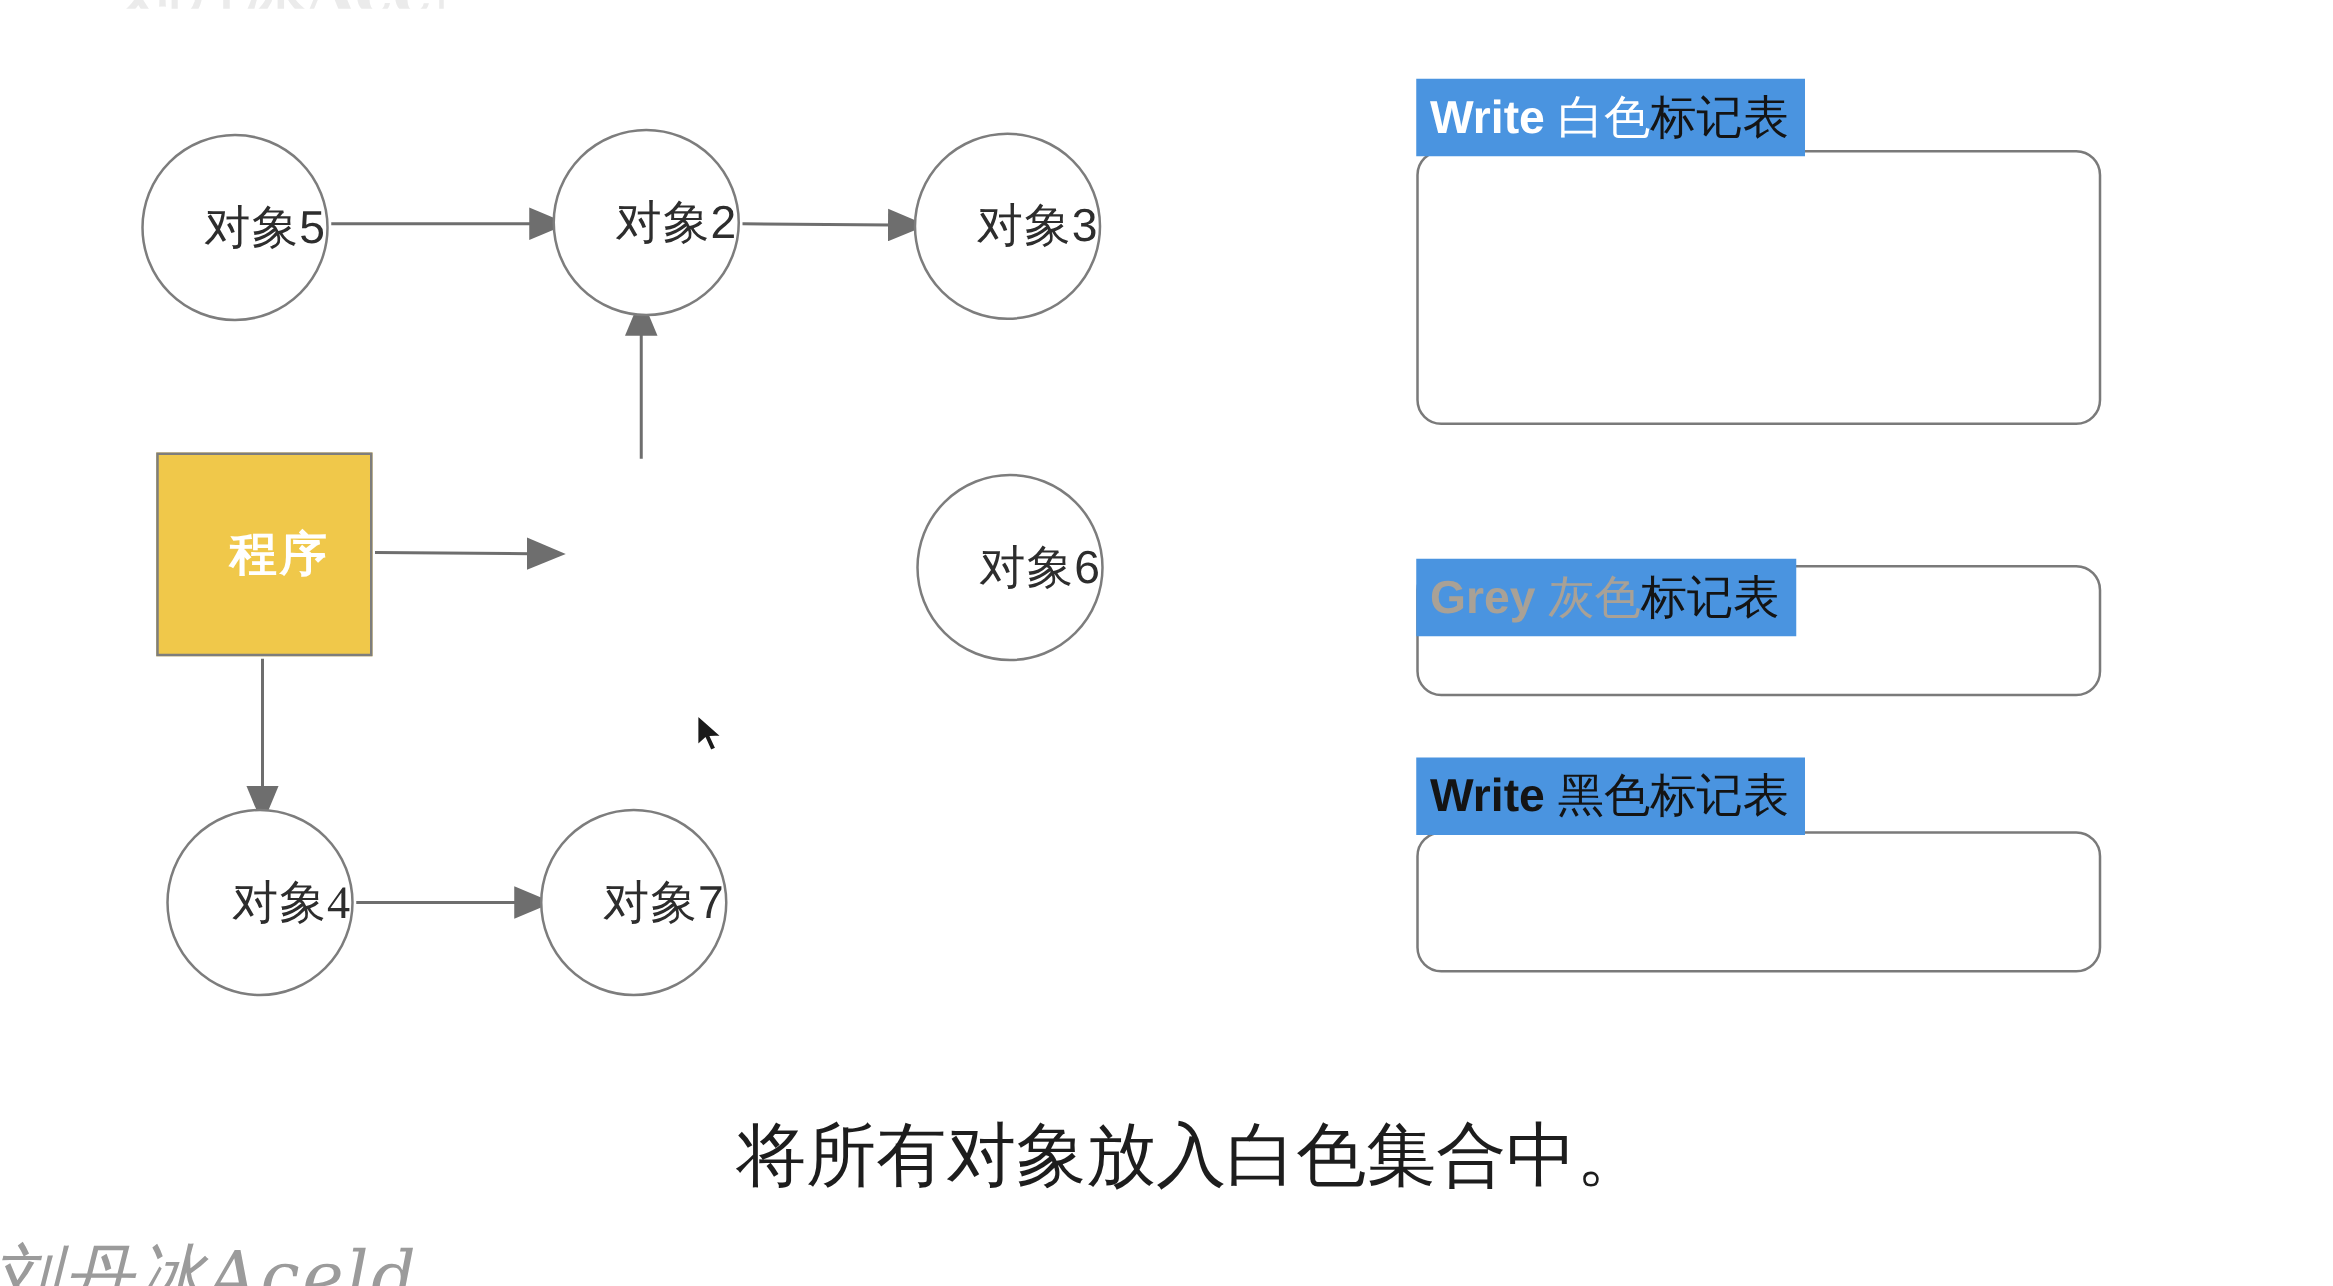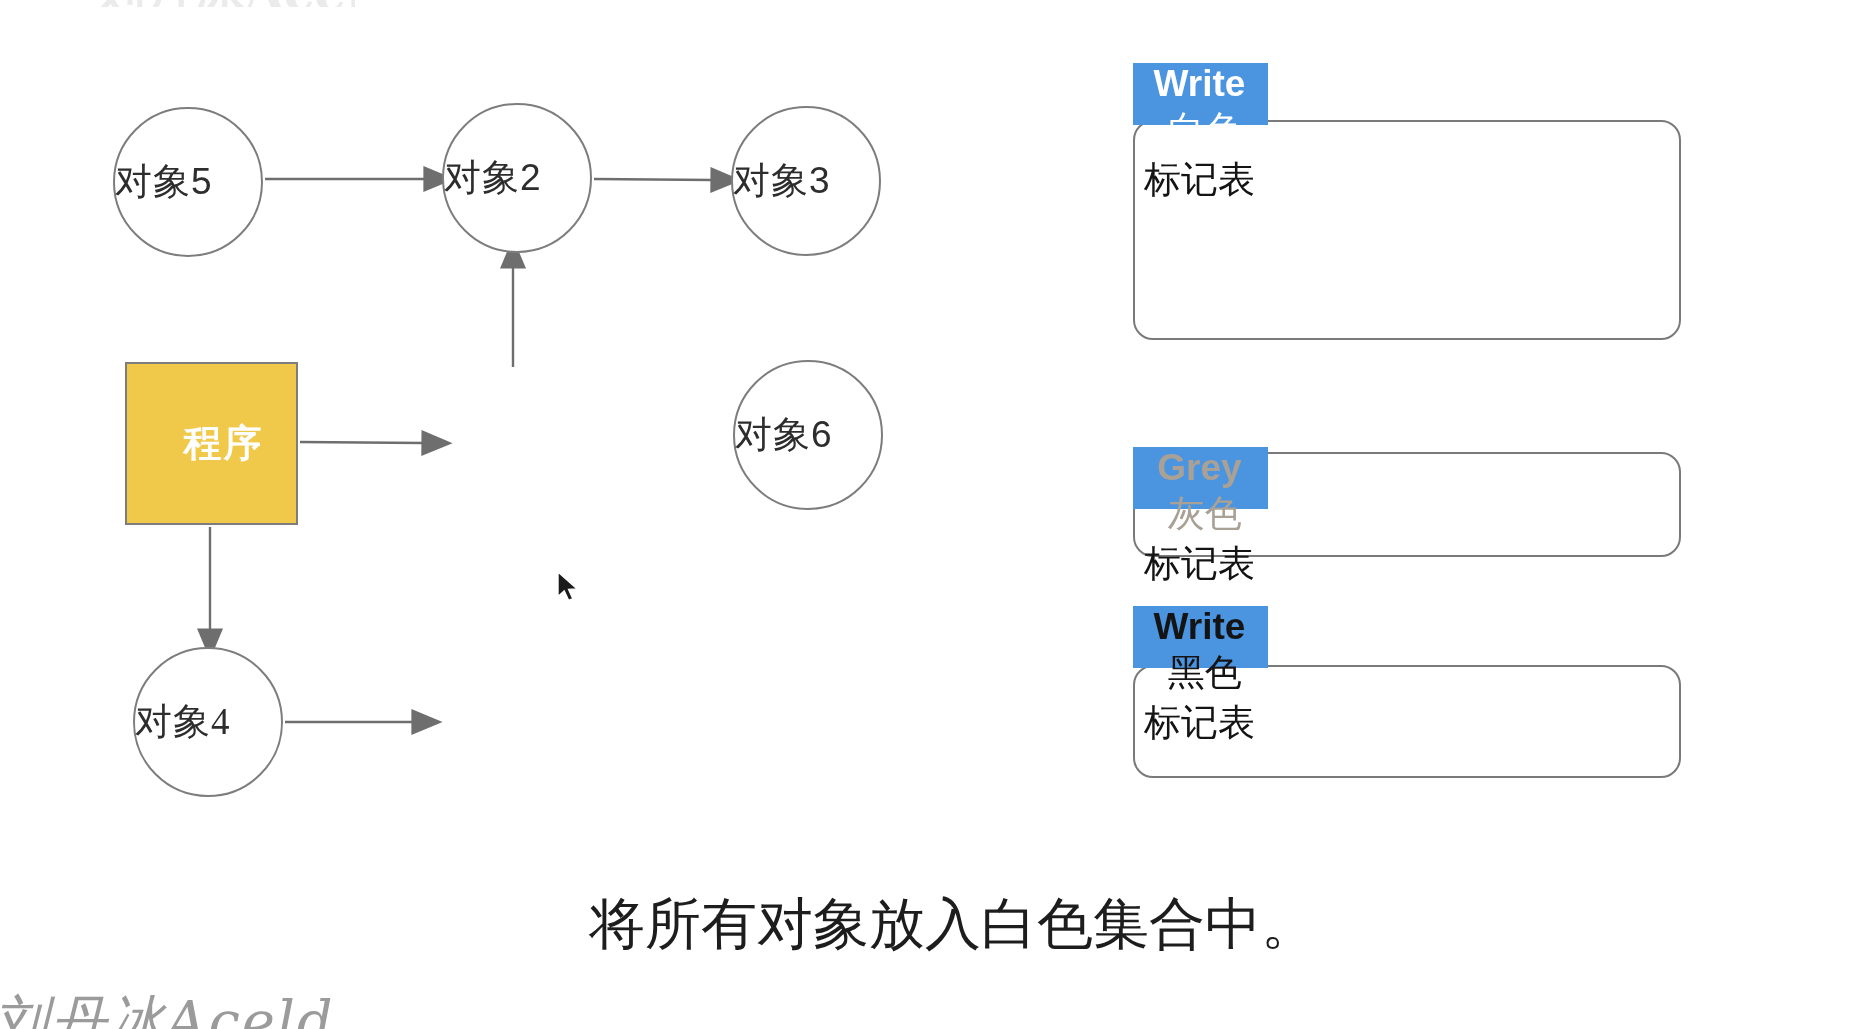--- a/index.html
+++ b/index.html
@@ -14,37 +14,37 @@
   html,body{margin:0;padding:0;background:#ffffff;}
   body{font-family:"Liberation Sans", sans-serif;}
   .canvas{
     position:relative;width:1866px;height:1029px;background:#fff;
     overflow:hidden;
   }
   
   .node{
     position:absolute;width:150px;height:150px;border-radius:50%;
     border:2.5px solid var(--shape-border-grey);
-    background:#fff;display:flex;align-items:center;justify-content:flex-start;
+    background:#fff;display:flex;align-items:center;justify-content:flex-end;
     box-sizing:border-box;z-index:2;
   }
   .node span{font-size:37px;color:#2d2d2d;letter-spacing:1px;}
   .program{
     position:absolute;left:125px;top:362px;width:173px;height:163px;
     background:var(--program-yellow);border:2.5px solid var(--shape-border-grey);
     box-sizing:border-box;display:flex;align-items:center;justify-content:center;
     z-index:2;
   }
   .program span{font-size:38px;font-weight:bold;color:#ffffff;letter-spacing:2px;margin-left:24px;}
   .arrows{position:absolute;left:0;top:0;z-index:1;}
   
   .panel-label{
     position:absolute;left:1133px;height:62px;z-index:4;
     background:var(--label-bg-blue);display:flex;align-items:center;
-    padding:0 13px 0 11px;font-size:37px;white-space:nowrap;flex-direction:column;
+    padding:0 13px 0 11px;font-size:37px;white-space:nowrap;
   }
   .panel-label .en{font-weight:bold;}
   .panel-label .suffix{color:#141414;font-weight:normal;}
   .label-white .en,.label-white .cword{color:#ffffff;}
   .label-grey .en,.label-grey .cword{color:var(--grey-label-text);}
   .label-black .en,.label-black .cword{color:#141414;}
   .label-black .cword{font-weight:normal;}
   .panel-box{
     position:absolute;left:1133px;width:548px;background:#fff;
     border:2.5px solid #7a7a7a;border-radius:20px;box-sizing:border-box;z-index:3;
@@ -98,25 +98,28 @@
 
   <div class="node" style="left:113px;top:107px;">
     <span>对象5</span>
   </div>
   <div class="node" style="left:442px;top:103px;">
     <span>对象2</span>
   </div>
   <div class="node" style="left:731px;top:106px;">
     <span>对象3</span>
   </div>
-  <div class="node" style="left:733px;top:360px;">
+  <div class="node" style="left:733px;top:379px;">
     <span>对象6</span>
   </div>
   <div class="node" style="left:133px;top:647px;font-family:Liberation Serif, serif;">
     <span>对象4</span>
+  </div>
+  <div class="node" style="left:432px;top:647px;">
+    <span>对象7</span>
   </div>
 
   <div class="program">
     <span>程序</span>
   </div>
 
   <div class="panel-label label-white" style="top:63px;">
     <span class="en">Write</span>
     <span class="cword">&nbsp;<span>白色</span></span>
       <span class="suffix">标记表</span>

